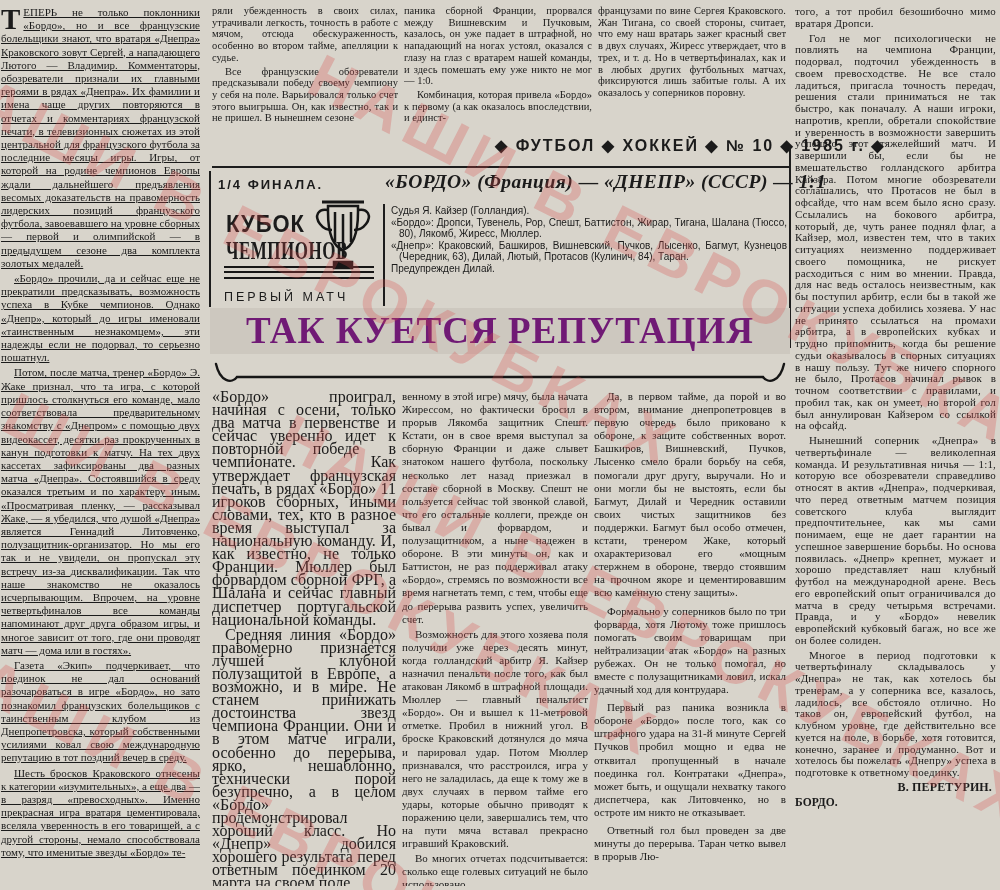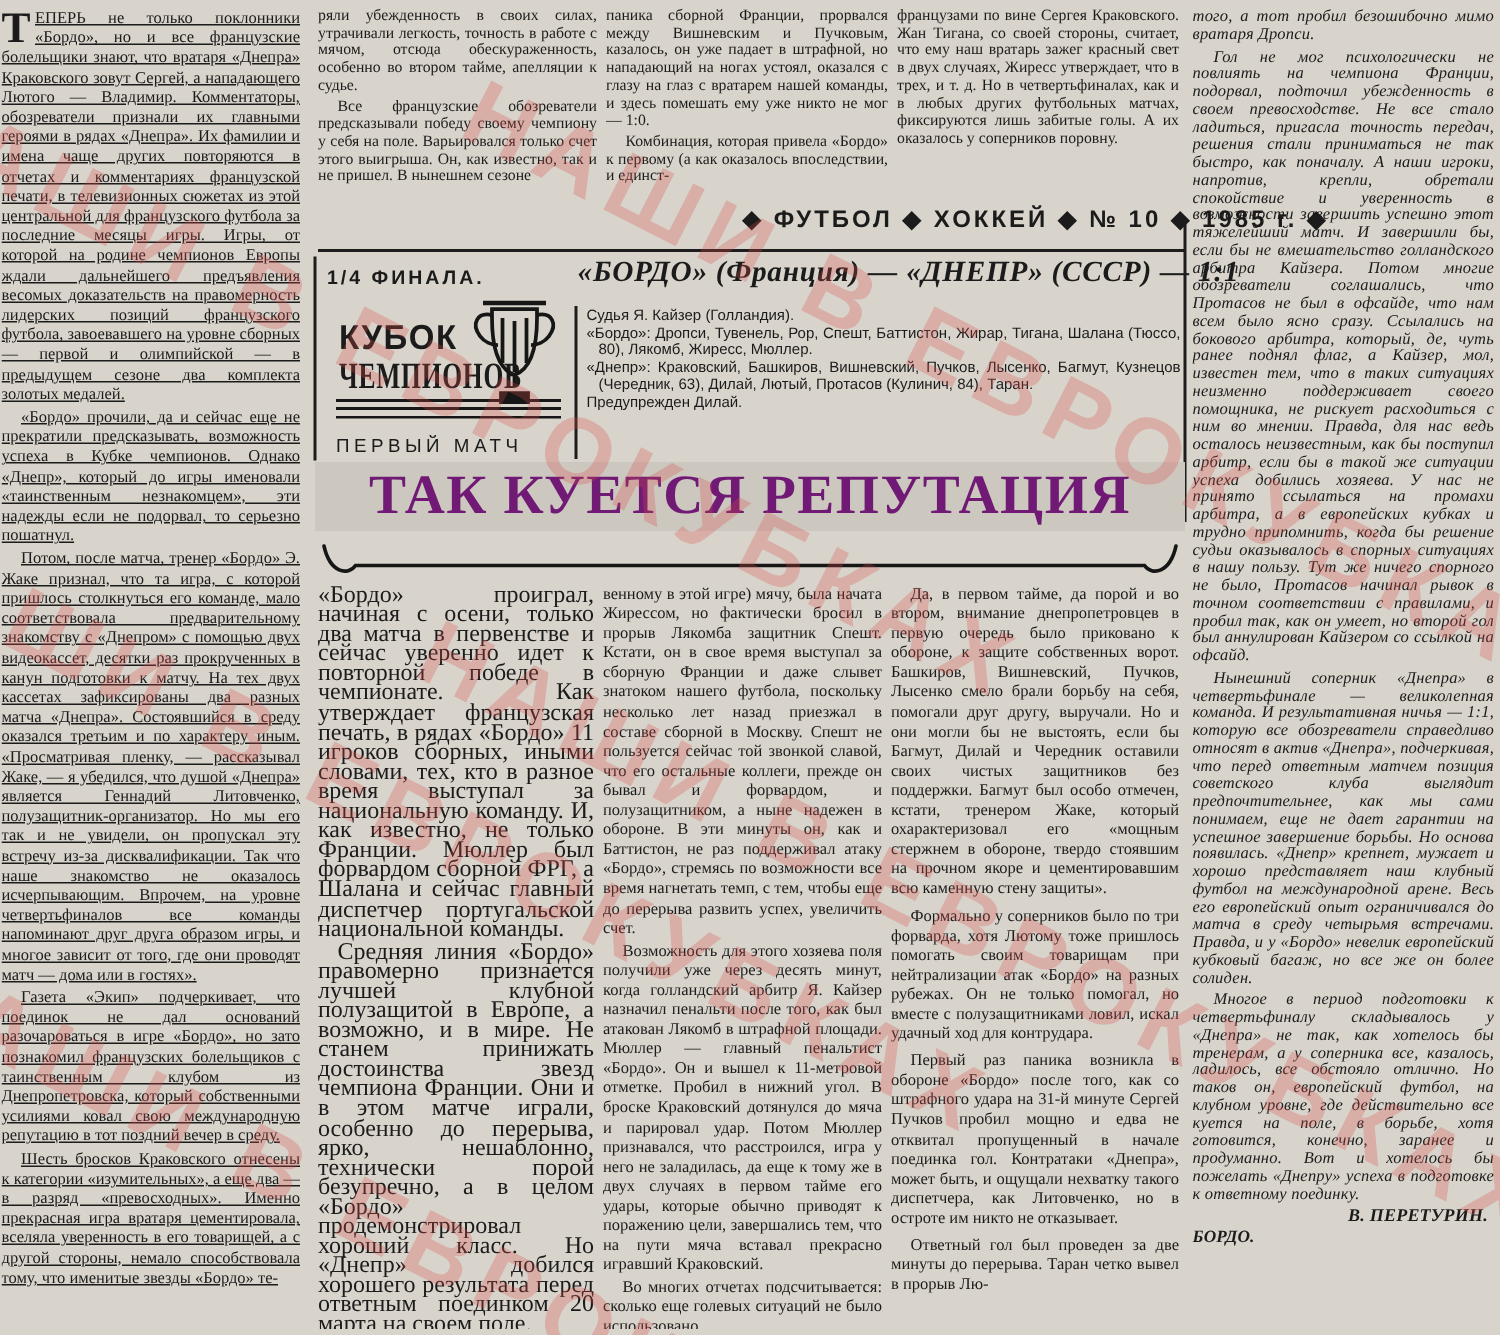--- a/index.html
+++ b/index.html
@@ -10,21 +10,21 @@
   .col p{margin:0 0 2px 0;text-indent:13px;}
   .col p.noind{text-indent:0;}
   .leftcol{left:1px;top:6px;width:199px;height:878px;font-size:11px;line-height:13.2px;text-decoration:underline;}
   .topA{left:212px;top:5px;width:186px;height:140px;font-size:10.5px;line-height:11.7px;}
   .topB{left:404px;top:5px;width:188px;height:140px;font-size:10.5px;line-height:11.7px;}
   .topC{left:598px;top:5px;width:188px;height:140px;font-size:10.5px;line-height:11.7px;}
   .bcol1{left:212px;top:390px;width:184px;height:496px;font-size:16px;line-height:13.1px;}
   .bcol2{left:402px;top:390px;width:186px;height:496px;font-size:11px;line-height:13.1px;}
   .bcol3{left:594px;top:390px;width:192px;height:496px;font-size:11px;line-height:13.1px;}
   .bcol3 p{margin-bottom:5px;}
-  .rightcol{left:795px;top:6px;width:201px;height:880px;font-size:11px;line-height:11.75px;letter-spacing:.15px;font-style:italic;}
+  .rightcol{left:795px;top:6px;width:201px;height:880px;font-size:11px;line-height:11.75px;letter-spacing:.15px;}
   .rightcol p{margin-bottom:3px;text-indent:14px;}
   
   p.dropcap{text-indent:0;}
   p.dropcap::first-letter{float:left;font-size:29px;line-height:24px;font-weight:bold;padding:1px 3px 0 0;}
   
   .band{position:absolute;left:495px;top:136px;width:294px;text-align:center;
         font-family:"Liberation Sans",sans-serif;font-weight:bold;font-size:16px;letter-spacing:2px;white-space:nowrap;}
   
   .hrule{position:absolute;background:#1d1d1d;}
   .vrule{position:absolute;background:#1d1d1d;}

